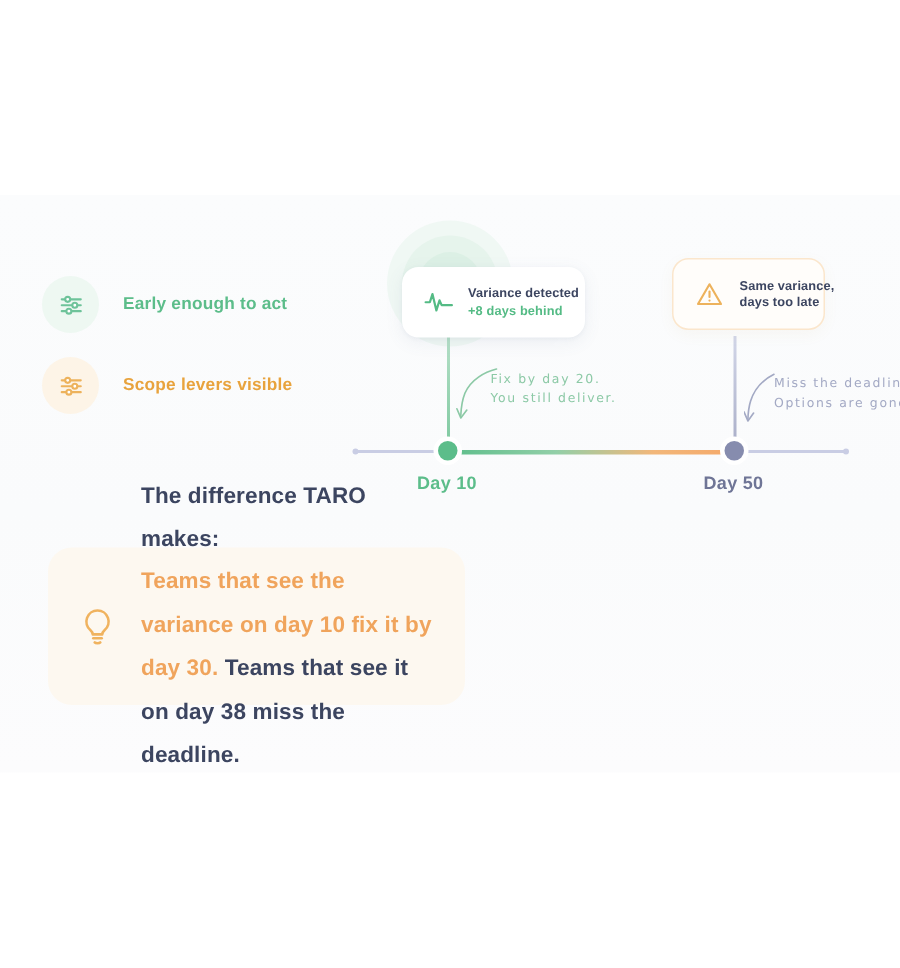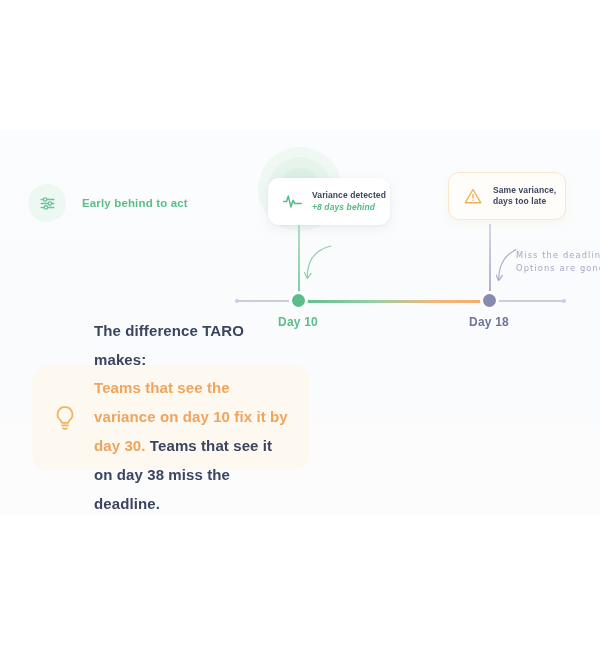--- a/index.html
+++ b/index.html
@@ -163,21 +163,21 @@
     box-sizing: border-box;
   }
   #card-early {
     left: 268px; top: 178px;
     width: 122px; height: 47px;
     background: #ffffff;
     box-shadow: 0 3px 12px rgba(90,110,140,.09), 0 1px 3px rgba(90,110,140,.06);
   }
   #card-late {
     left: 448px; top: 172px;
-    width: 118px; height: 48px;
+    width: 102px; height: 48px;
     background: #fffdfa;
     border: 1px solid #fbe6cc;
     box-shadow: 0 3px 10px rgba(190,150,90,.06);
   }
   .card-icon {
     flex: 0 0 auto;
     width: 22px;
     height: 22px;
     display: flex;
     align-items: center;
@@ -191,21 +191,21 @@
     color: #3c4560;
     letter-spacing: .1px;
     white-space: nowrap;
   }
   .card-line2 {
     font-size: 8.5px;
     font-weight: 700;
     letter-spacing: .1px;
     white-space: nowrap;
   }
-  #card-early .card-line2 { color: #54bb85; font-style: italic; }
+  #card-early .card-line2 { color: #54bb85; }
   #card-late  .card-line2 { color: #3c4560; font-weight: 600; }
 
   
   .annotation {
     position: absolute;
     font-family: "DejaVu Sans", sans-serif;
     font-size: 8.3px;
     letter-spacing: 1.1px;
     line-height: 1.55;
     white-space: nowrap;
@@ -259,23 +259,36 @@
     <span class="signal-badge green">
       <svg width="19" height="19" viewBox="0 0 24 24" fill="none" stroke="#6ec39a" stroke-width="1.8" stroke-linecap="round">
         <line x1="4" y1="7" x2="20" y2="7"></line>
         <line x1="4" y1="12" x2="20" y2="12"></line>
         <line x1="4" y1="17" x2="20" y2="17"></line>
         <circle cx="9" cy="7" r="2.1" fill="#ffffff"></circle>
         <circle cx="15" cy="12" r="2.1" fill="#ffffff"></circle>
         <circle cx="10" cy="17" r="2.1" fill="#ffffff"></circle>
       </svg>
     </span>
-    <span class="signal-label green">Early behind to act</span>
-  </div>
-
+    <span class="signal-label green">Early enough to act</span>
+  </div>
+
+  <div class="signal-row">
+    <span class="signal-badge amber">
+      <svg width="19" height="19" viewBox="0 0 24 24" fill="none" stroke="#edb25c" stroke-width="1.8" stroke-linecap="round">
+        <line x1="4" y1="7" x2="20" y2="7"></line>
+        <line x1="4" y1="12" x2="20" y2="12"></line>
+        <line x1="4" y1="17" x2="20" y2="17"></line>
+        <circle cx="9" cy="7" r="2.1" fill="#ffffff"></circle>
+        <circle cx="15" cy="12" r="2.1" fill="#ffffff"></circle>
+        <circle cx="10" cy="17" r="2.1" fill="#ffffff"></circle>
+      </svg>
+    </span>
+    <span class="signal-label amber">Scope levers visible</span>
+  </div>
 
 
 </div>
 
 <div id="timeline-wrap">
 
   <div class="ring" id="ring-outer"></div>
   <div class="ring" id="ring-mid"></div>
   <div class="ring" id="ring-inner"></div>
 
@@ -283,21 +296,21 @@
   <div id="axis-progress"></div>
   <div class="axis-cap" id="axis-cap-left"></div>
   <div class="axis-cap" id="axis-cap-right"></div>
 
   <div class="connector" id="connector-left"></div>
   <div class="connector" id="connector-right"></div>
 
   <div class="node-dot" id="node-day10"></div>
   <div class="node-dot" id="node-day38"></div>
   <div class="node-label" id="label-day10">Day 10</div>
-  <div class="node-label" id="label-day38">Day 18</div>
+  <div class="node-label" id="label-day38">Day 50</div>
 
   <div class="event-card" id="card-early">
     <span class="card-icon">
       <svg width="21" height="21" viewBox="0 0 24 24" fill="none" stroke="#54bb85" stroke-width="1.7" stroke-linecap="round" stroke-linejoin="round">
         <path d="M2 12h3.2l2-6.2 3 12.4 2.4-7.6 1.6 3.6H22"></path>
       </svg>
     </span>
     <span class="card-text">
       <div class="card-line1">Variance detected</div>
       <div class="card-line2">+8 days behind</div>
@@ -316,20 +329,24 @@
       <div class="card-line1">Same variance,</div>
       <div class="card-line2">days too late</div>
     </span>
   </div>
 
   <div class="anno-arrow" id="anno-arrow-left">
     <svg width="30" height="42" viewBox="0 0 30 42" fill="none" stroke="#8cc9a6" stroke-width="1.1" stroke-linecap="round" stroke-linejoin="round">
       <path d="M27 2C19 4 10 9 6 18c-2 5-2.6 10-2.8 15"></path>
       <path d="M0.6 28.5 3.2 34.6 7.2 29.4"></path>
     </svg>
+  </div>
+  <div class="annotation" id="anno-left">
+    <div>Fix by day 20.</div>
+    <div>You still deliver.</div>
   </div>
 
   <div class="anno-arrow" id="anno-arrow-right">
     <svg width="24" height="40" viewBox="0 0 24 40" fill="none" stroke="#a3a9c4" stroke-width="1.1" stroke-linecap="round" stroke-linejoin="round">
       <path d="M20 1.5C13 5 7 11 4.4 19.4c-1.3 4.2-1.7 8.4-1.8 12.6"></path>
       <path d="M0 26.6 2.6 32.6 6.4 27.4"></path>
     </svg>
   </div>
   <div class="annotation" id="anno-right">
     <div>Miss the deadline.</div>

